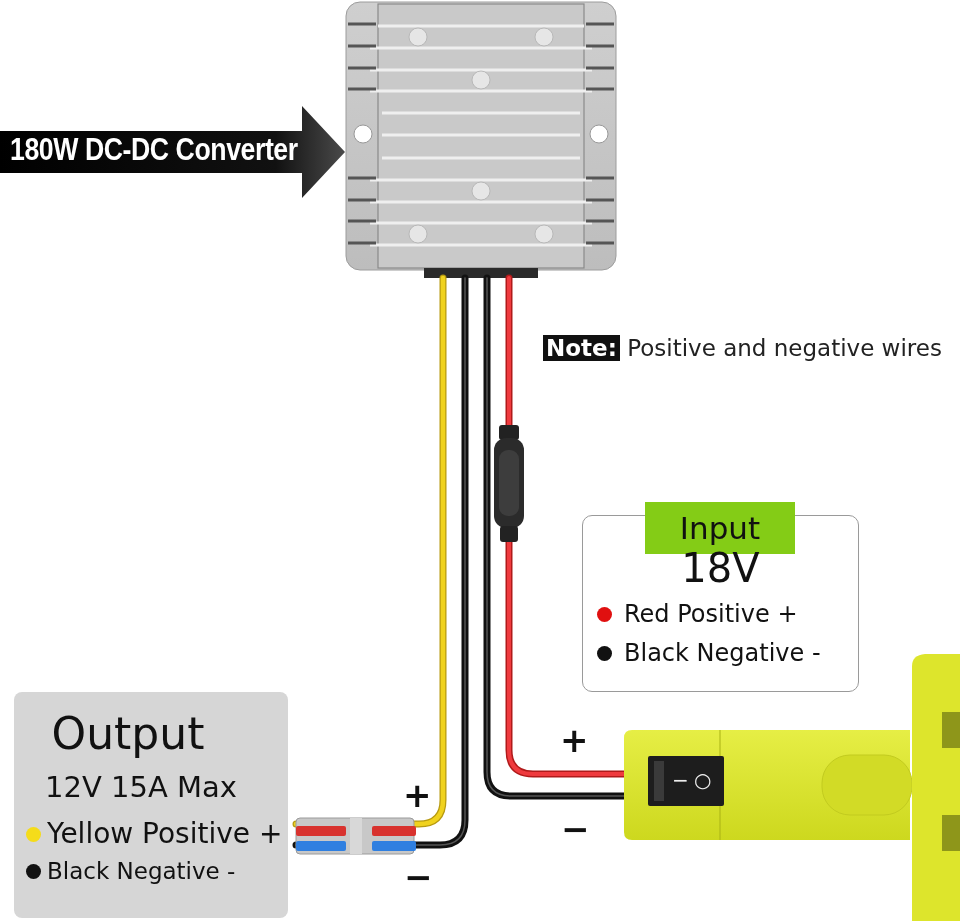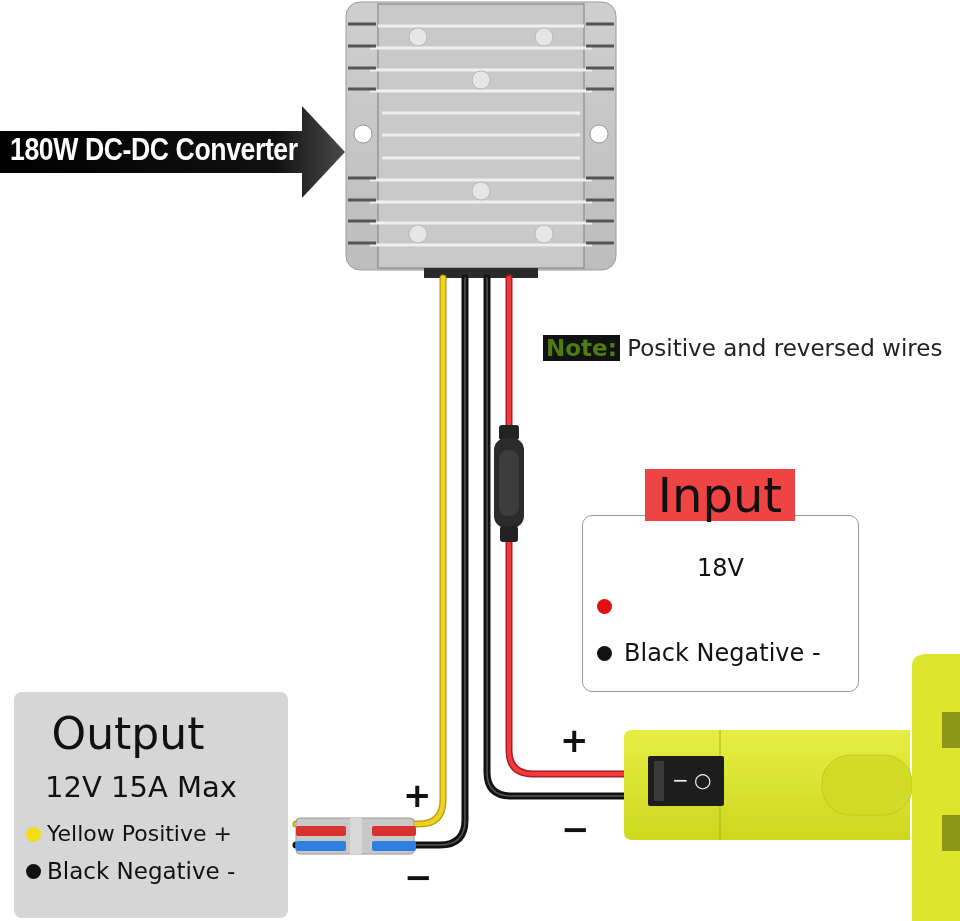--- a/index.html
+++ b/index.html
@@ -5,28 +5,28 @@
   html, body { margin: 0; padding: 0; background: #ffffff; }
   body { width: 960px; height: 921px; position: relative; overflow: hidden;
          font-family: "DejaVu Sans", "Liberation Sans", sans-serif; color: #111; }
   .abs { position: absolute; }
   #arrow-text { position: absolute; left: 10px; top: 132px; font-family: "Liberation Sans", sans-serif;
     font-weight: bold; font-size: 31px; color: #fff; letter-spacing: -0.5px; transform: scaleX(0.86);
     transform-origin: left center; white-space: nowrap; }
 
   
   #note { left: 543px; top: 333px; font-size: 23px; line-height: 31px; color: #222; }
-  #note-tag { background: #111; color: #4d7c0f; font-weight: bold; padding: 0 3px; }
+  #note-tag { background: #111; color: #ffffff; font-weight: bold; padding: 0 3px; }
 
   
   #input-box { left: 582px; top: 515px; width: 277px; height: 177px; border: 1.3px solid #9a9a9a;
     border-radius: 10px; box-sizing: border-box; }
-  #input-title { left: 645px; top: 469px; width: 150px; text-align: center; font-size: 48px;
-    background: #ef4444; line-height: 52px; }
-  #input-spec { left: 582px; top: 548px; width: 277px; text-align: center; font-size: 24px; line-height: 40px; }
+  #input-title { left: 645px; top: 502px; width: 150px; text-align: center; font-size: 31px;
+    background: #84cc16; line-height: 52px; }
+  #input-spec { left: 582px; top: 548px; width: 277px; text-align: center; font-size: 40px; line-height: 40px; }
   .legend-row { position: absolute; font-size: 24px; line-height: 30px; white-space: nowrap; display: flex; align-items: center; }
   .dot { width: 15px; height: 15px; border-radius: 50%; display: inline-block; margin-right: 12px; }
 
   
   #output-box { left: 14px; top: 692px; width: 274px; height: 226px; background: #d6d6d6; border-radius: 8px; }
   #output-title { left: 14px; top: 706px; width: 228px; text-align: center; font-size: 44px; line-height: 56px; }
   #output-spec { left: 14px; top: 767px; width: 254px; text-align: center; font-size: 29px; line-height: 40px; }
 
   .sign { position: absolute; font-weight: bold; font-size: 34px; line-height: 34px; color: #111; }
 </style>
@@ -141,40 +141,41 @@
 
   <g>
     <rect x="648" y="756" width="76" height="50" rx="2" fill="#1d1d1d"></rect>
     <rect x="654" y="761" width="10" height="40" fill="#3a3a3a"></rect>
   </g>
 </svg>
 
 <div id="arrow-text">180W DC-DC Converter</div>
 
 <div id="note" class="abs">
-  <div><span id="note-tag">Note:</span> <span>Positive and reversed wires</span></div>
+  <div><span id="note-tag">Note:</span> <span>Positive and negative wires</span></div>
 </div>
 
 <div id="input-box" class="abs"></div>
 <div id="input-title" class="abs">Input</div>
 <div id="input-spec" class="abs">18V</div>
 <div class="legend-row" style="left:597px;top:599px">
   <span class="dot" style="background:#e01010"></span>
+  <span>Red Positive +</span>
 </div>
 <div class="legend-row" style="left:597px;top:638px">
   <span class="dot" style="background:#111"></span>
   <span>Black Negative -</span>
 </div>
 <div class="sign" style="left:560px;top:723px">+</div>
 <div class="sign" style="left:561px;top:812px">−</div>
 
 <div id="output-box" class="abs"></div>
 <div id="output-title" class="abs">Output</div>
 <div id="output-spec" class="abs">12V 15A Max</div>
-<div class="legend-row" style="left:26px;top:819px;font-size:22px">
+<div class="legend-row" style="left:26px;top:819px;font-size:28px">
   <span class="dot" style="background:#f5dc1a;margin-right:6px"></span>
   <span>Yellow Positive +</span>
 </div>
 <div class="legend-row" style="left:26px;top:856px;font-size:23px">
   <span class="dot" style="background:#111;margin-right:6px"></span>
   <span>Black Negative -</span>
 </div>
 <div class="sign" style="left:403px;top:778px">+</div>
 <div class="sign" style="left:404px;top:860px">−</div>
 

